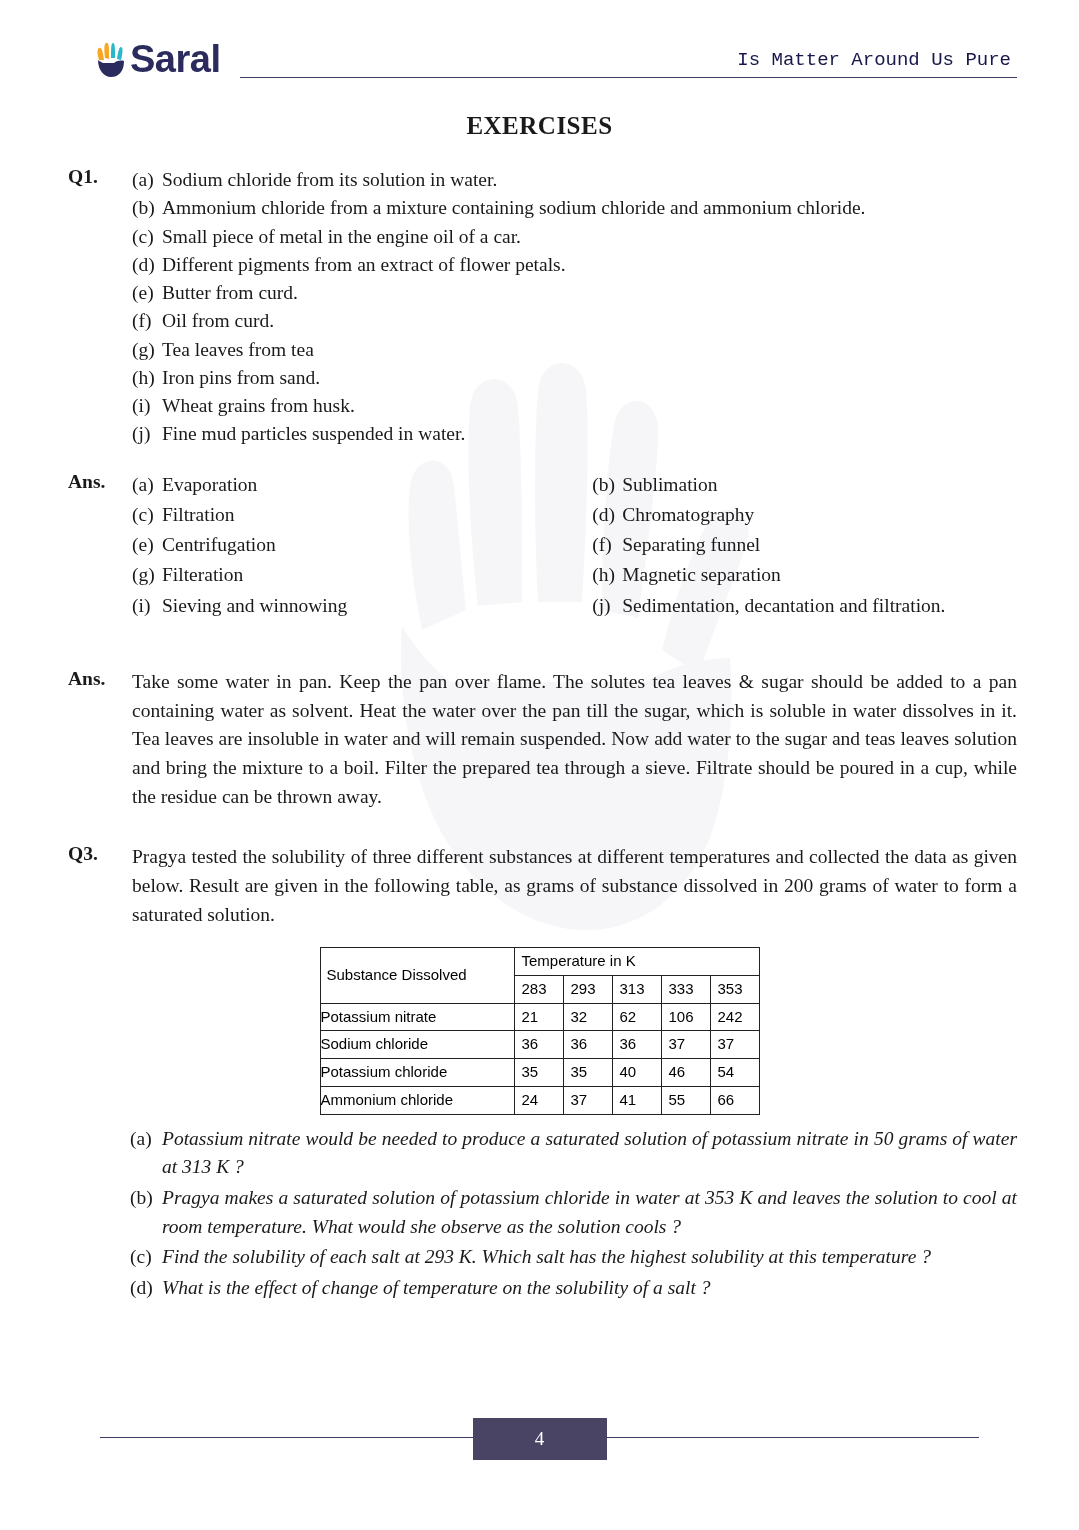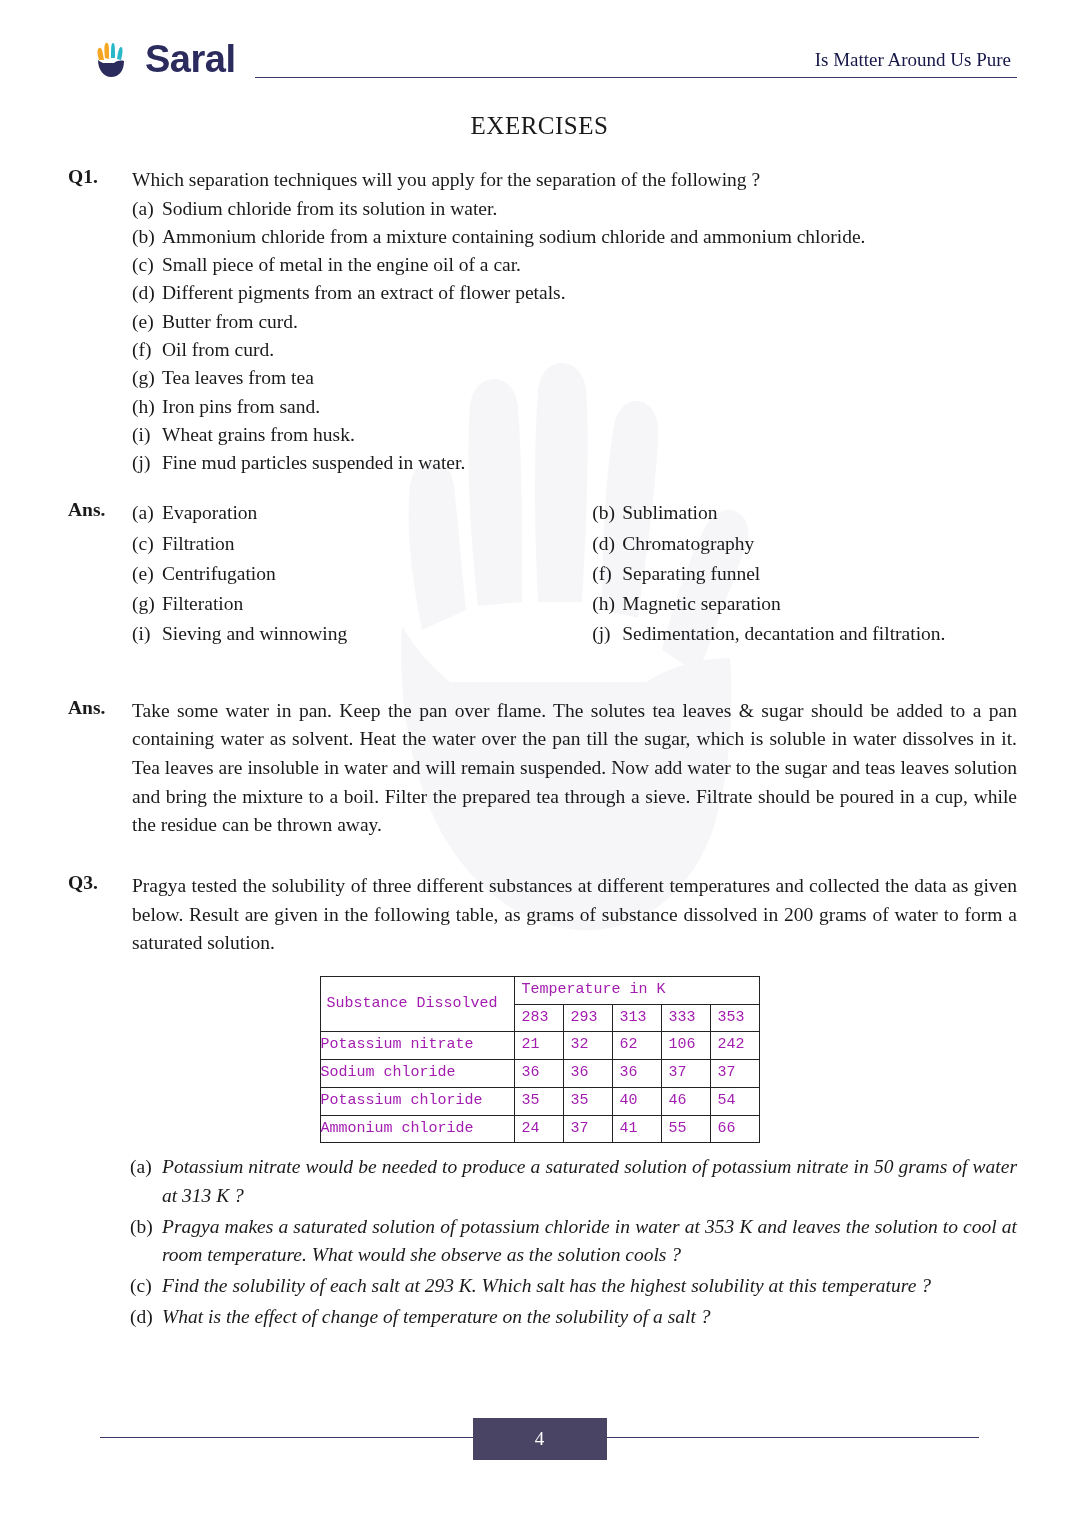--- a/index.html
+++ b/index.html
@@ -42,50 +42,50 @@
   
   .header {
     display: flex;
     align-items: flex-end;
     justify-content: space-between;
     padding-bottom: 4px;
   }
   .logo {
     display: flex;
     align-items: center;
-    gap: 17px;
+    gap: 2px;
     padding-left: 32px;
   }
   .logo-text {
     font-family: "Liberation Sans", sans-serif;
     font-size: 38px;
     font-weight: bold;
     color: #2b2b5e;
     letter-spacing: -0.5px;
     line-height: 1;
   }
   .header-right {
     flex: 1;
     margin-left: 20px;
     text-align: right;
     border-bottom: 1.6px solid #3a3a6a;
     padding-bottom: 6px;
   }
   .header-title {
-    font-family: Liberation Serif, serif;
+    font-family: Liberation Mono, monospace;
     font-size: 19px;
     color: #17174a;
     padding-right: 6px;
   }
 
   
   .doc-title {
     text-align: center;
     font-size: 25px;
-    font-weight: normal;
+    font-weight: bold;
     letter-spacing: 0.5px;
     margin: 30px 0 26px 0;
     font-family: "Liberation Serif", serif;
   }
 
   
   .qblock {
     display: flex;
     align-items: flex-start;
     margin-bottom: 6px;
@@ -143,23 +143,23 @@
   .spacer-md { height: 26px; }
 
   
   .table-wrap {
     display: flex;
     justify-content: center;
     margin: 18px 0 10px 0;
   }
   table.solubility {
     border-collapse: collapse;
-    font-family: Liberation Mono, monospace;
+    font-family: Liberation Sans, sans-serif;
     font-size: 15px;
-    color: #a21caf;
+    color: #000000;
   }
   table.solubility th,
   table.solubility td {
     border: 1.3px solid #222;
     padding: 4px 7px;
     font-weight: normal;
     text-align: left;
     line-height: 1.25;
   }
   table.solubility td.subst {
@@ -259,21 +259,20 @@
       <div class="header-right">
         <span class="header-title">Is Matter Around Us Pure</span>
       </div>
     </div>
 
     <div class="doc-title">EXERCISES</div>
 
     <div class="qblock">
       <div class="qlabel">Q1.</div>
       <div class="qbody">
-        <span class="lead">Which separation techniques will you apply for the separation of the following ?</span>
         <ul class="sub-list">
           <li>
               <span class="sub-marker">(a)</span>
               <span class="sub-text">Sodium chloride from its solution in water.</span>
             </li>
           <li>
               <span class="sub-marker">(b)</span>
               <span class="sub-text">Ammonium chloride from a mixture containing sodium chloride and ammonium chloride.</span>
             </li>
           <li>

